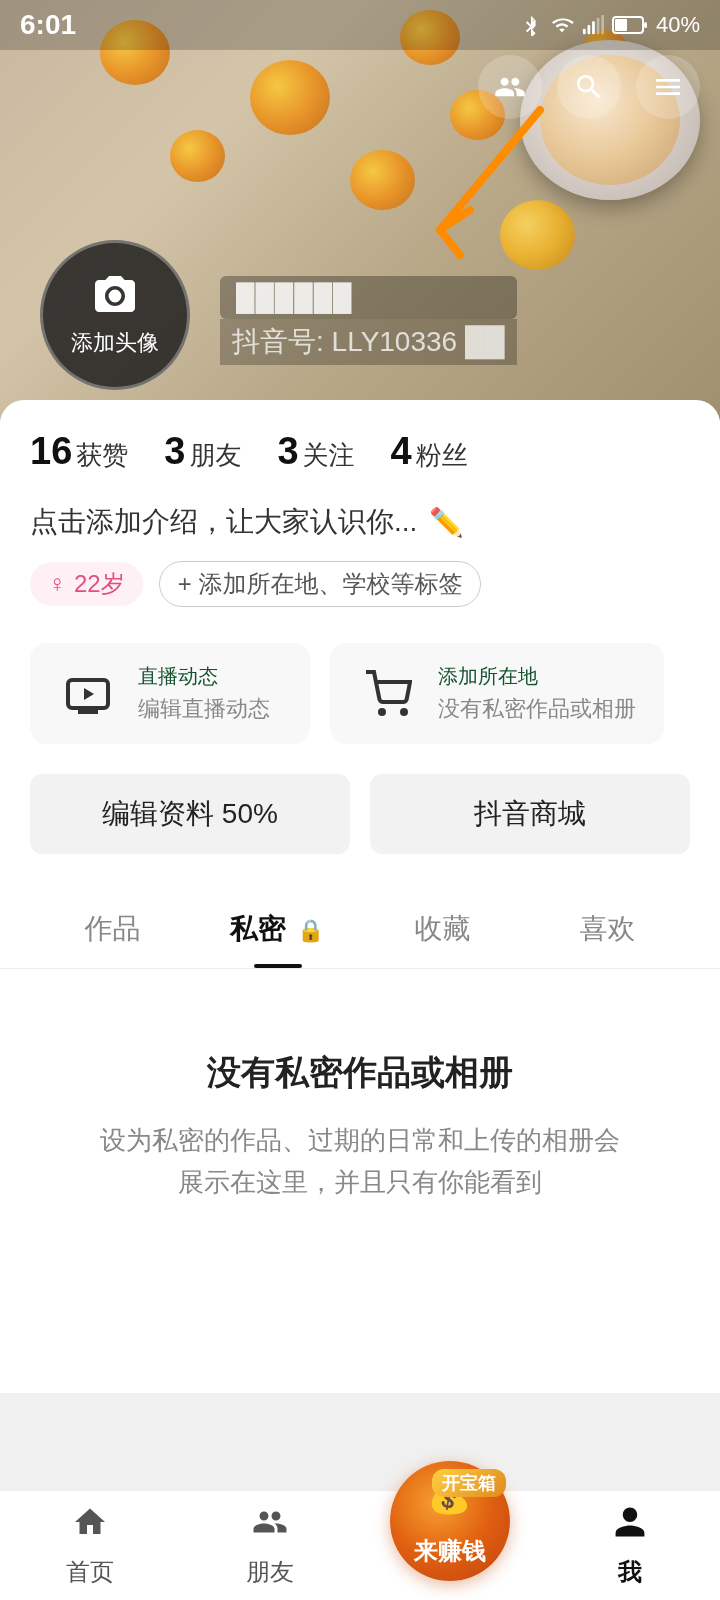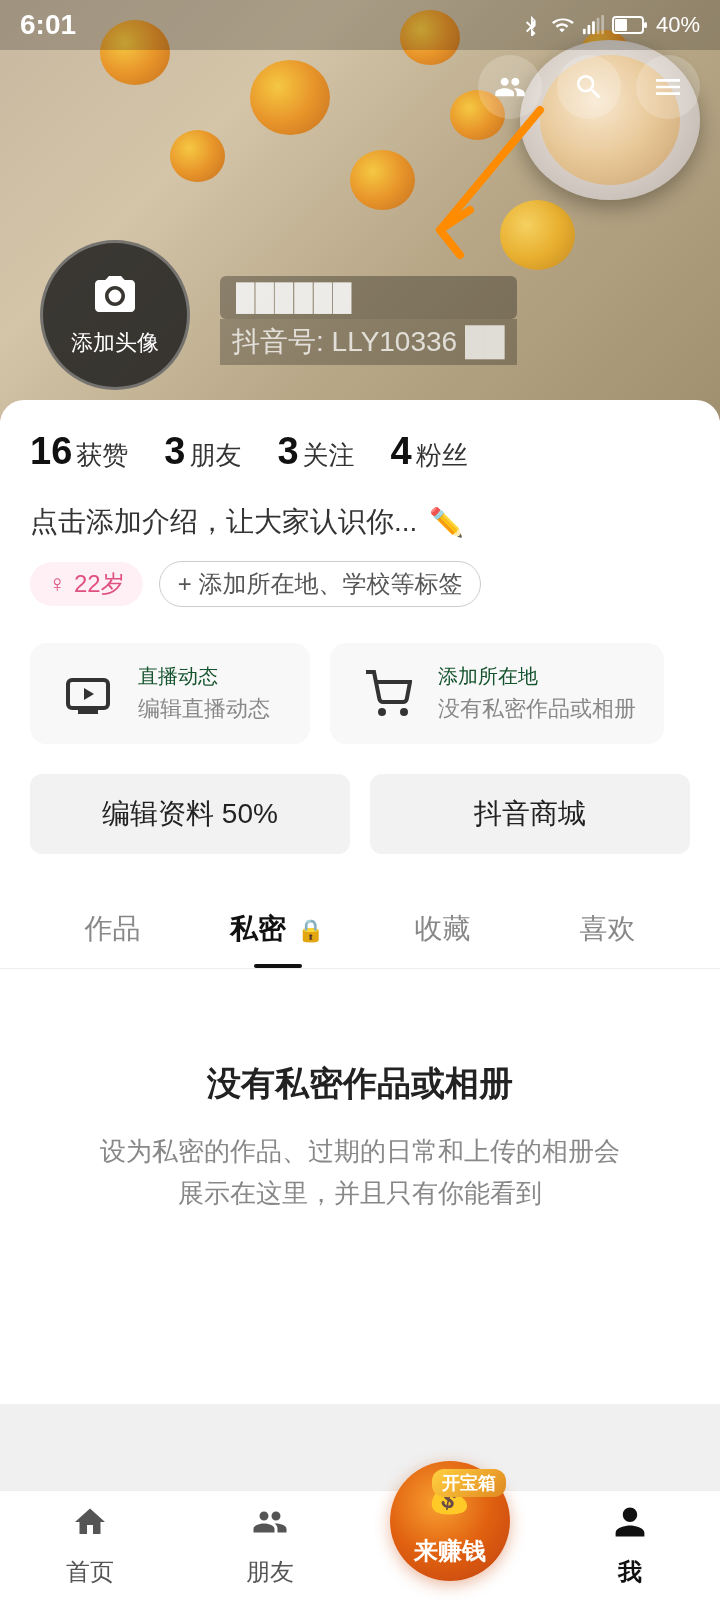--- a/index.html
+++ b/index.html
@@ -334,21 +334,21 @@
       color: #222;
       font-weight: 500;
       cursor: pointer;
       border: none;
     }
 
     
     .tabs-row {
       display: flex;
       border-bottom: 1.5px solid #eee;
-      margin: 12px -30px;
+      margin: 1px -30px;
       padding: 0 30px;
     }
     .tab-item {
       flex: 1;
       text-align: center;
       padding: 20px 0;
       font-size: 28px;
       color: #888;
       cursor: pointer;
       position: relative;

